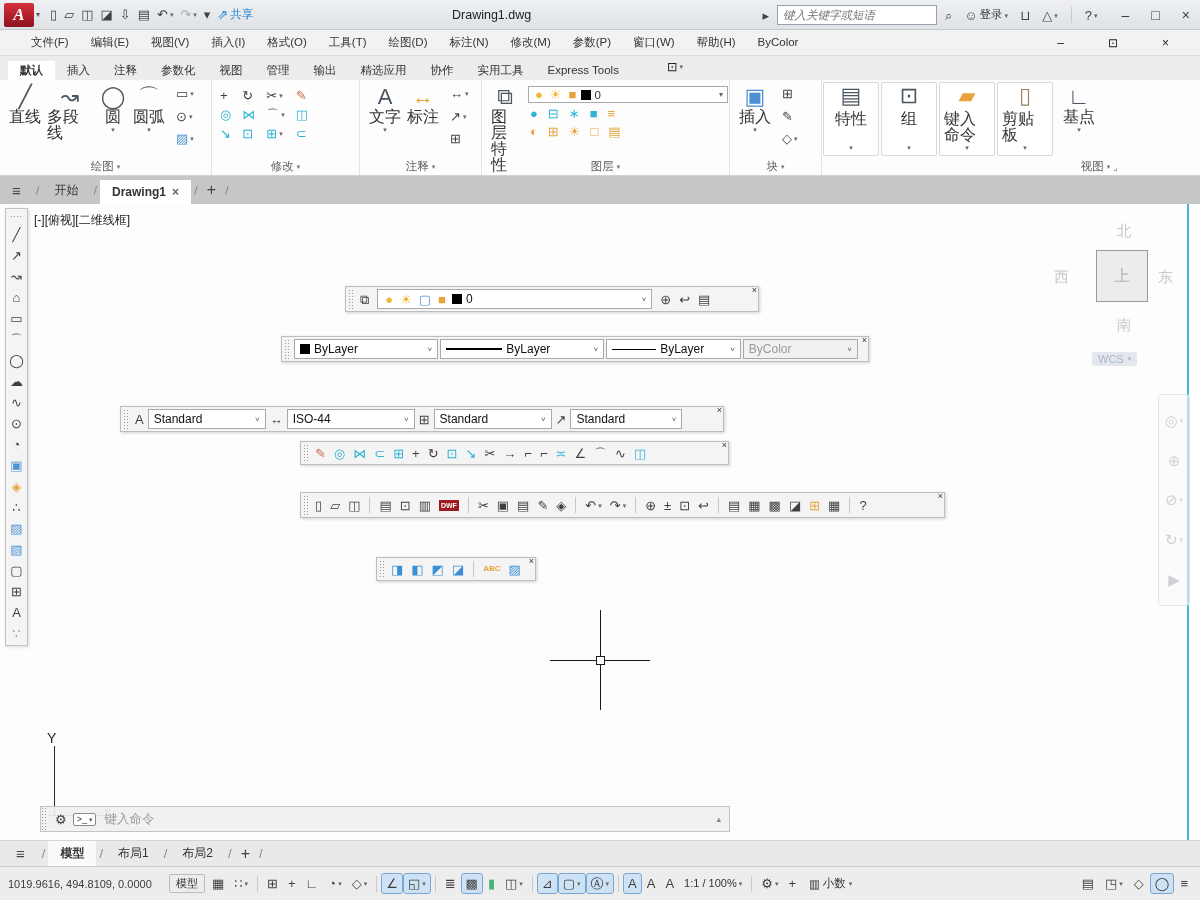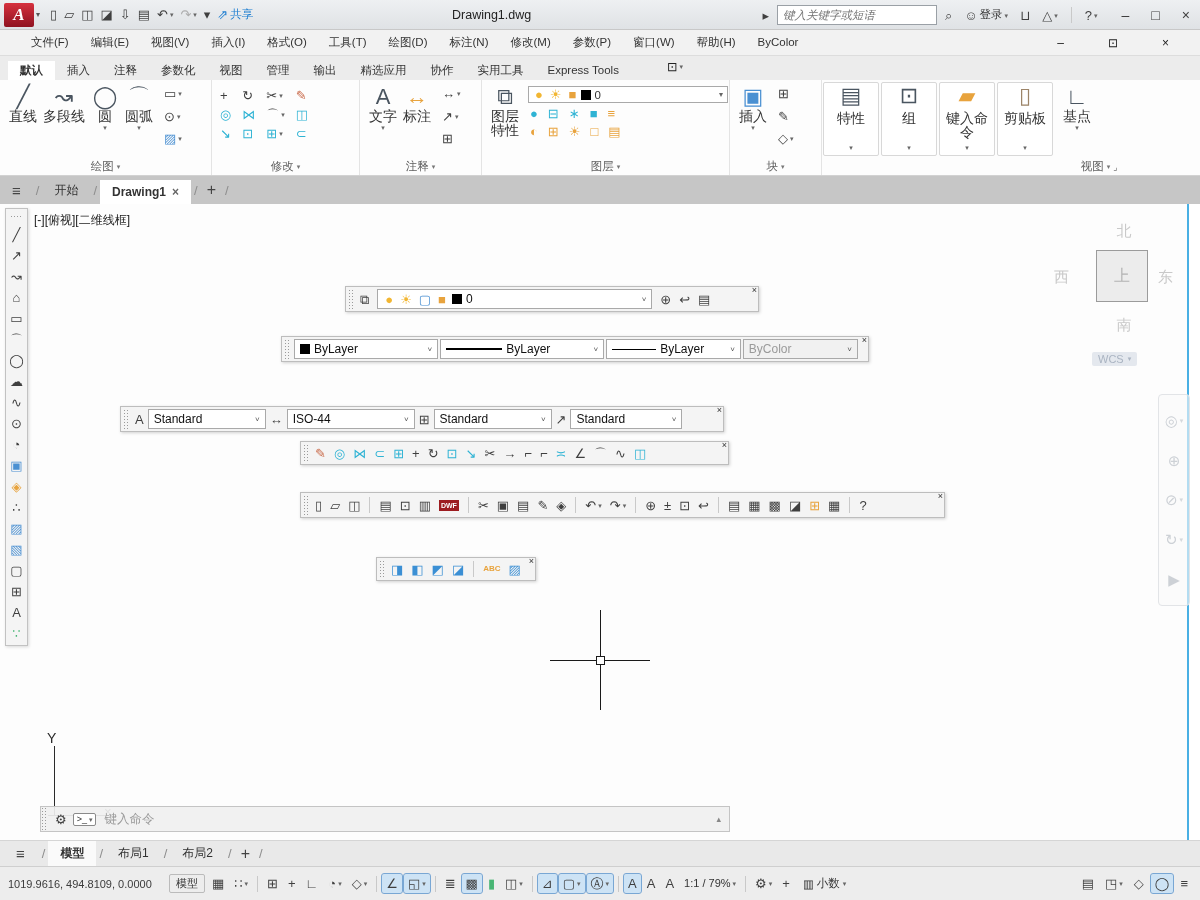--- a/index.html
+++ b/index.html
@@ -29,21 +29,21 @@
 .panel{position:relative;height:100%;padding:4px 6px 16px;border-right:1px solid #e4e4e4;display:flex;gap:6px;align-items:flex-start}
 .plabel{position:absolute;bottom:1px;left:0;right:0;text-align:center;font-size:11.5px;color:#5f5f5f;display:flex;justify-content:center;gap:3px;align-items:center}
 .plabel .car{font-size:7px;color:#777}
 .icn{display:inline-flex;align-items:center;gap:2px;padding:1px 2px;border-radius:2px;color:#3f3f3f;font-size:13px;line-height:1;cursor:default}
 .icn .g{line-height:1}
 .icn .tl{font-size:11.5px;color:#333}
 .icn .car{font-size:7px;color:#666}
 .icn.on{background:#cde3f5;outline:1px solid #79a7d4}
 .icn.big{flex-direction:column;gap:1px;min-width:34px;padding:2px 3px}
 .icn.big .g{font-size:22px;color:#4a5560}
-.icn.big .tl{font-size:14px;white-space:normal;text-align:center;max-width:46px}
+.icn.big .tl{font-size:16px;white-space:normal;max-width:46px}
 .minicol{display:flex;flex-direction:column;justify-content:space-between;height:62px;padding-top:2px}
 .mgrid{display:grid;grid-template-columns:repeat(4,auto);gap:4px 7px;align-content:start;padding-top:4px}
 .lright{display:flex;flex-direction:column;gap:3px;padding-top:2px}
 .lcombo{display:flex;align-items:center;gap:3px;border:1px solid #a9a9a9;background:#fff;height:17px;padding:0 4px;width:200px;font-size:11.5px}
 .lcombo .car{margin-left:auto;font-size:8px;color:#666}
 .lrow{display:flex;gap:6px}
 .card{flex-direction:column;width:56px;height:74px;border:1px solid #d8d8d8;background:#fff;margin:2px 1px;justify-content:flex-start;padding-top:4px}
 .card .g{font-size:24px}
 .card .tl{margin-top:3px}
 .card .car{margin-top:auto;margin-bottom:2px}
@@ -1023,21 +1023,21 @@
         <span class="icn on">
           <span class="g">A</span>
         </span>
         <span class="icn">
           <span class="g">A</span>
         </span>
         <span class="icn">
           <span class="g">A</span>
         </span>
         <span class="icn">
-          <span class="tl">1:1 / 79%</span>
+          <span class="tl">1:1 / 100%</span>
           <span class="car">▾</span>
         </span>
         <span class="tsep"></span>
         <span class="icn">
           <span class="g">⚙</span>
           <span class="car">▾</span>
         </span>
         <span class="icn">
           <span class="g">+</span>
         </span>

